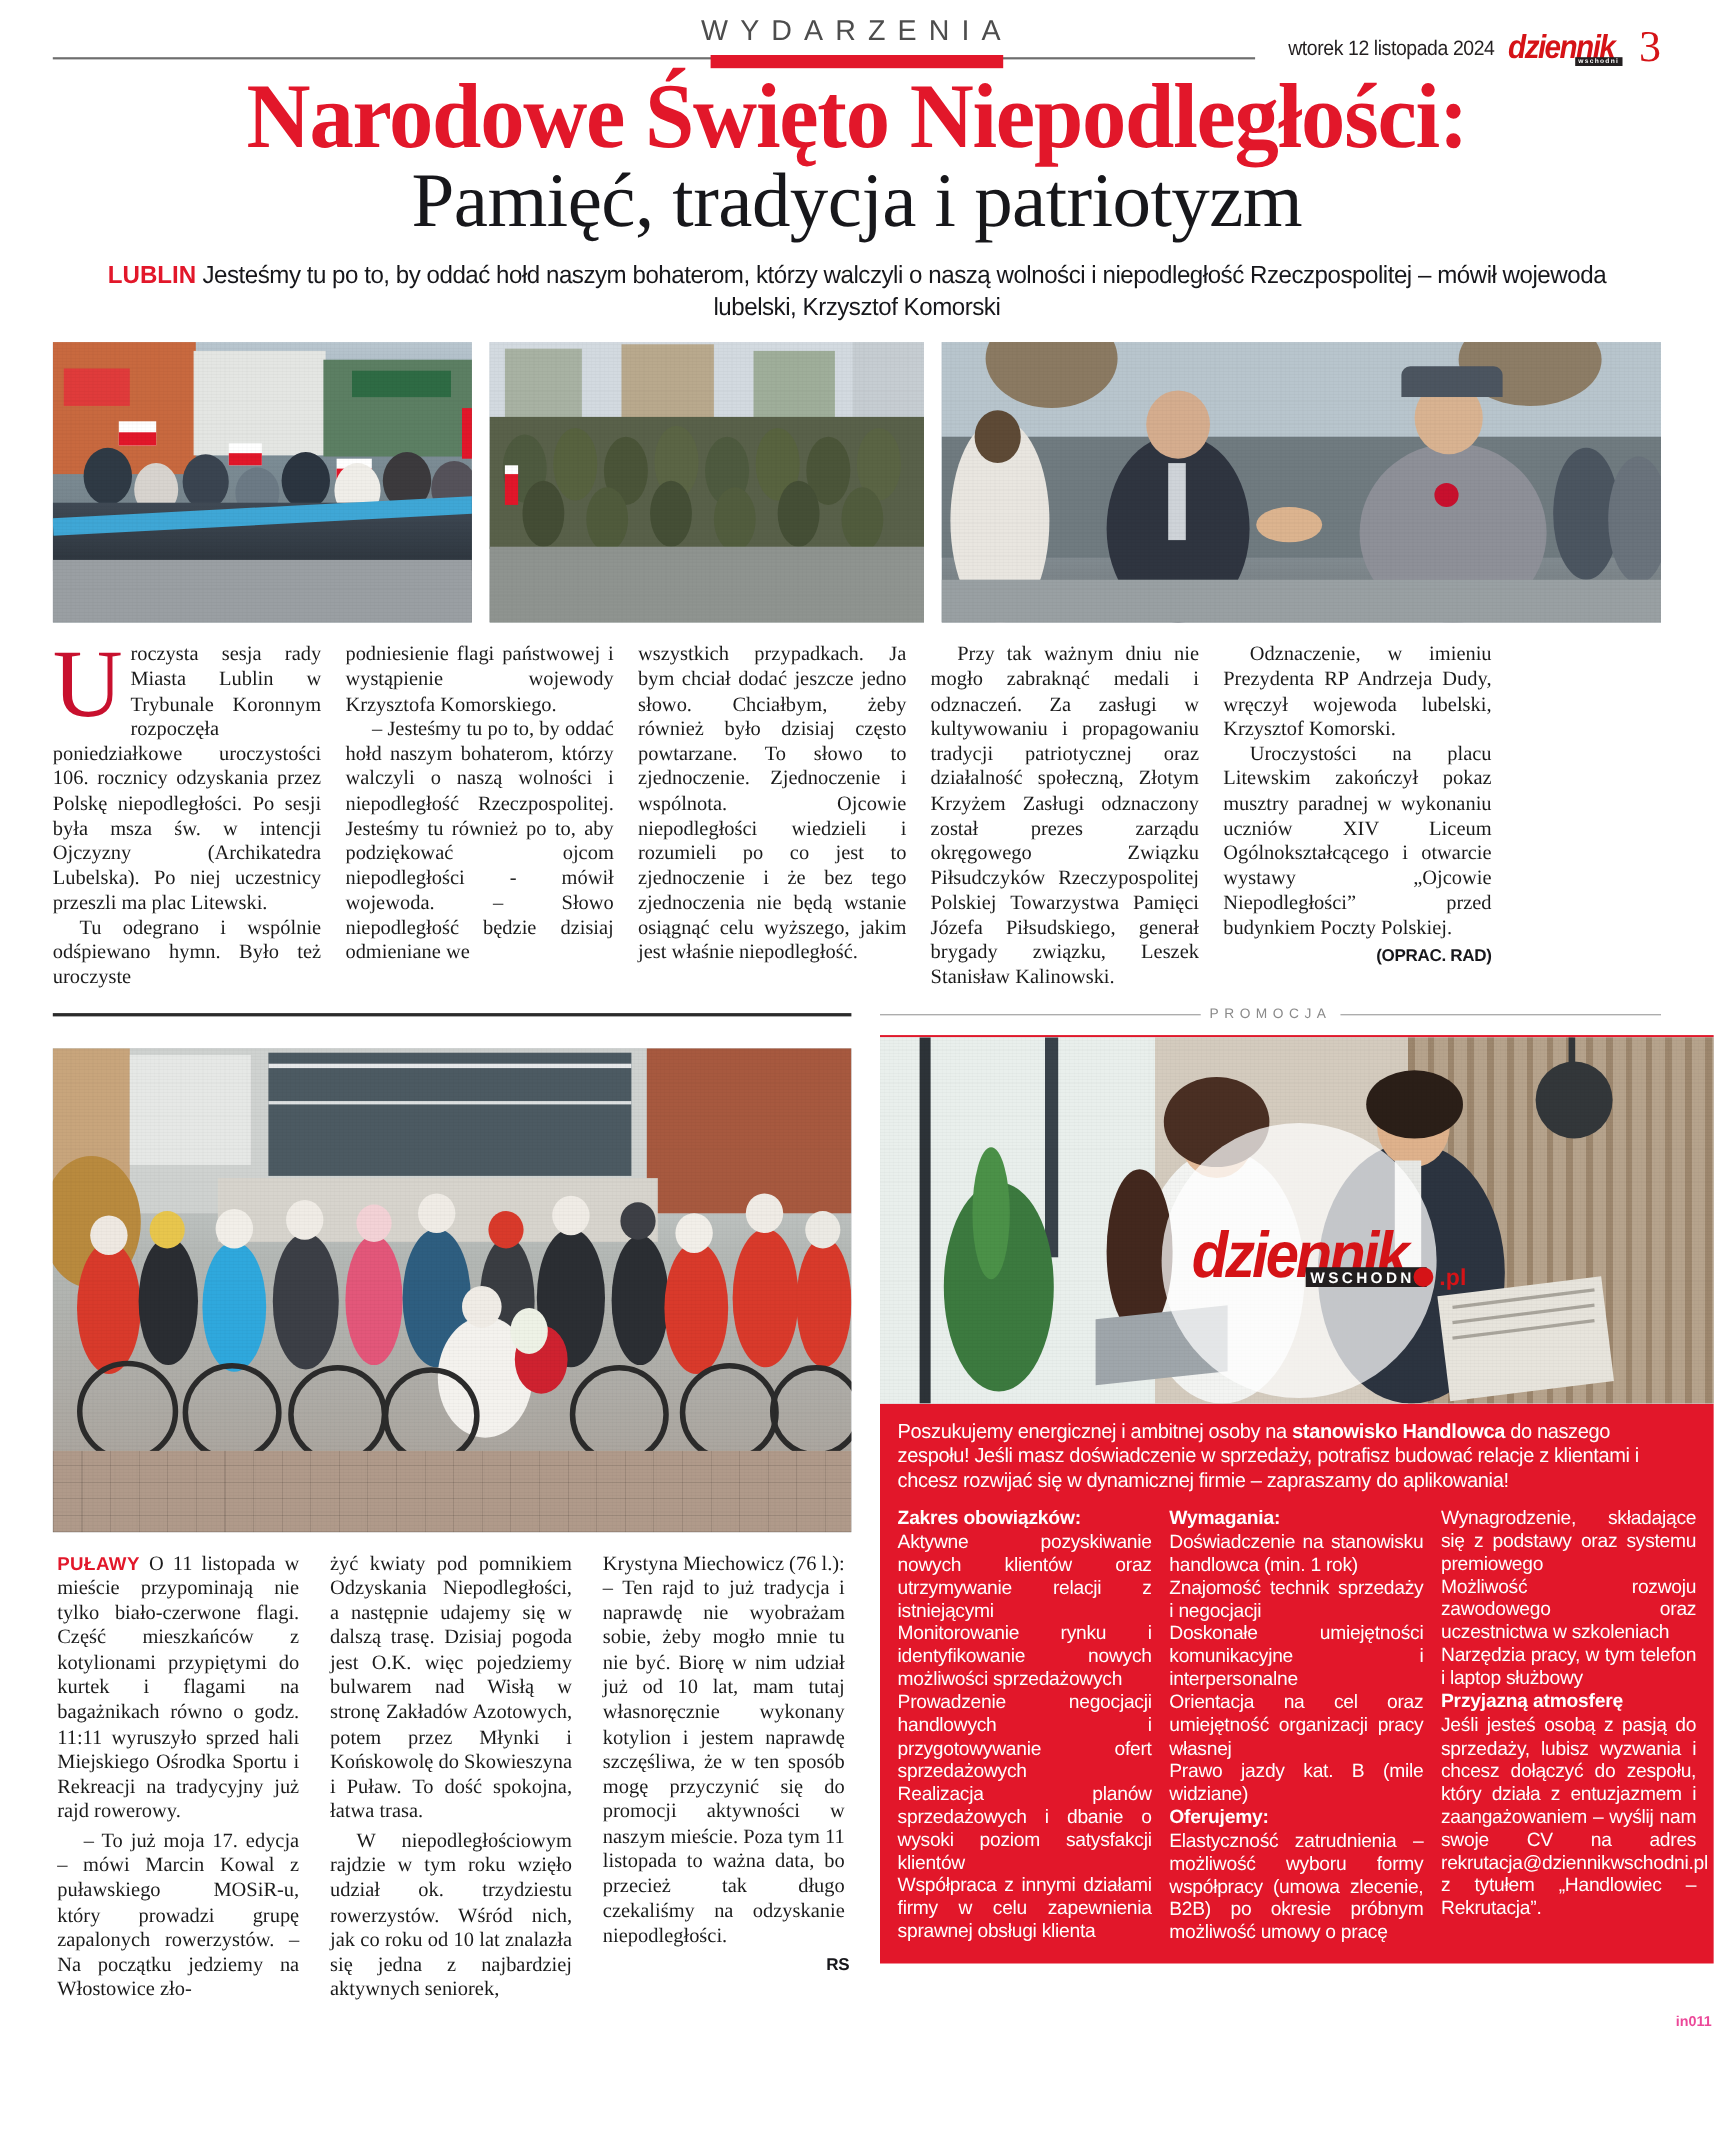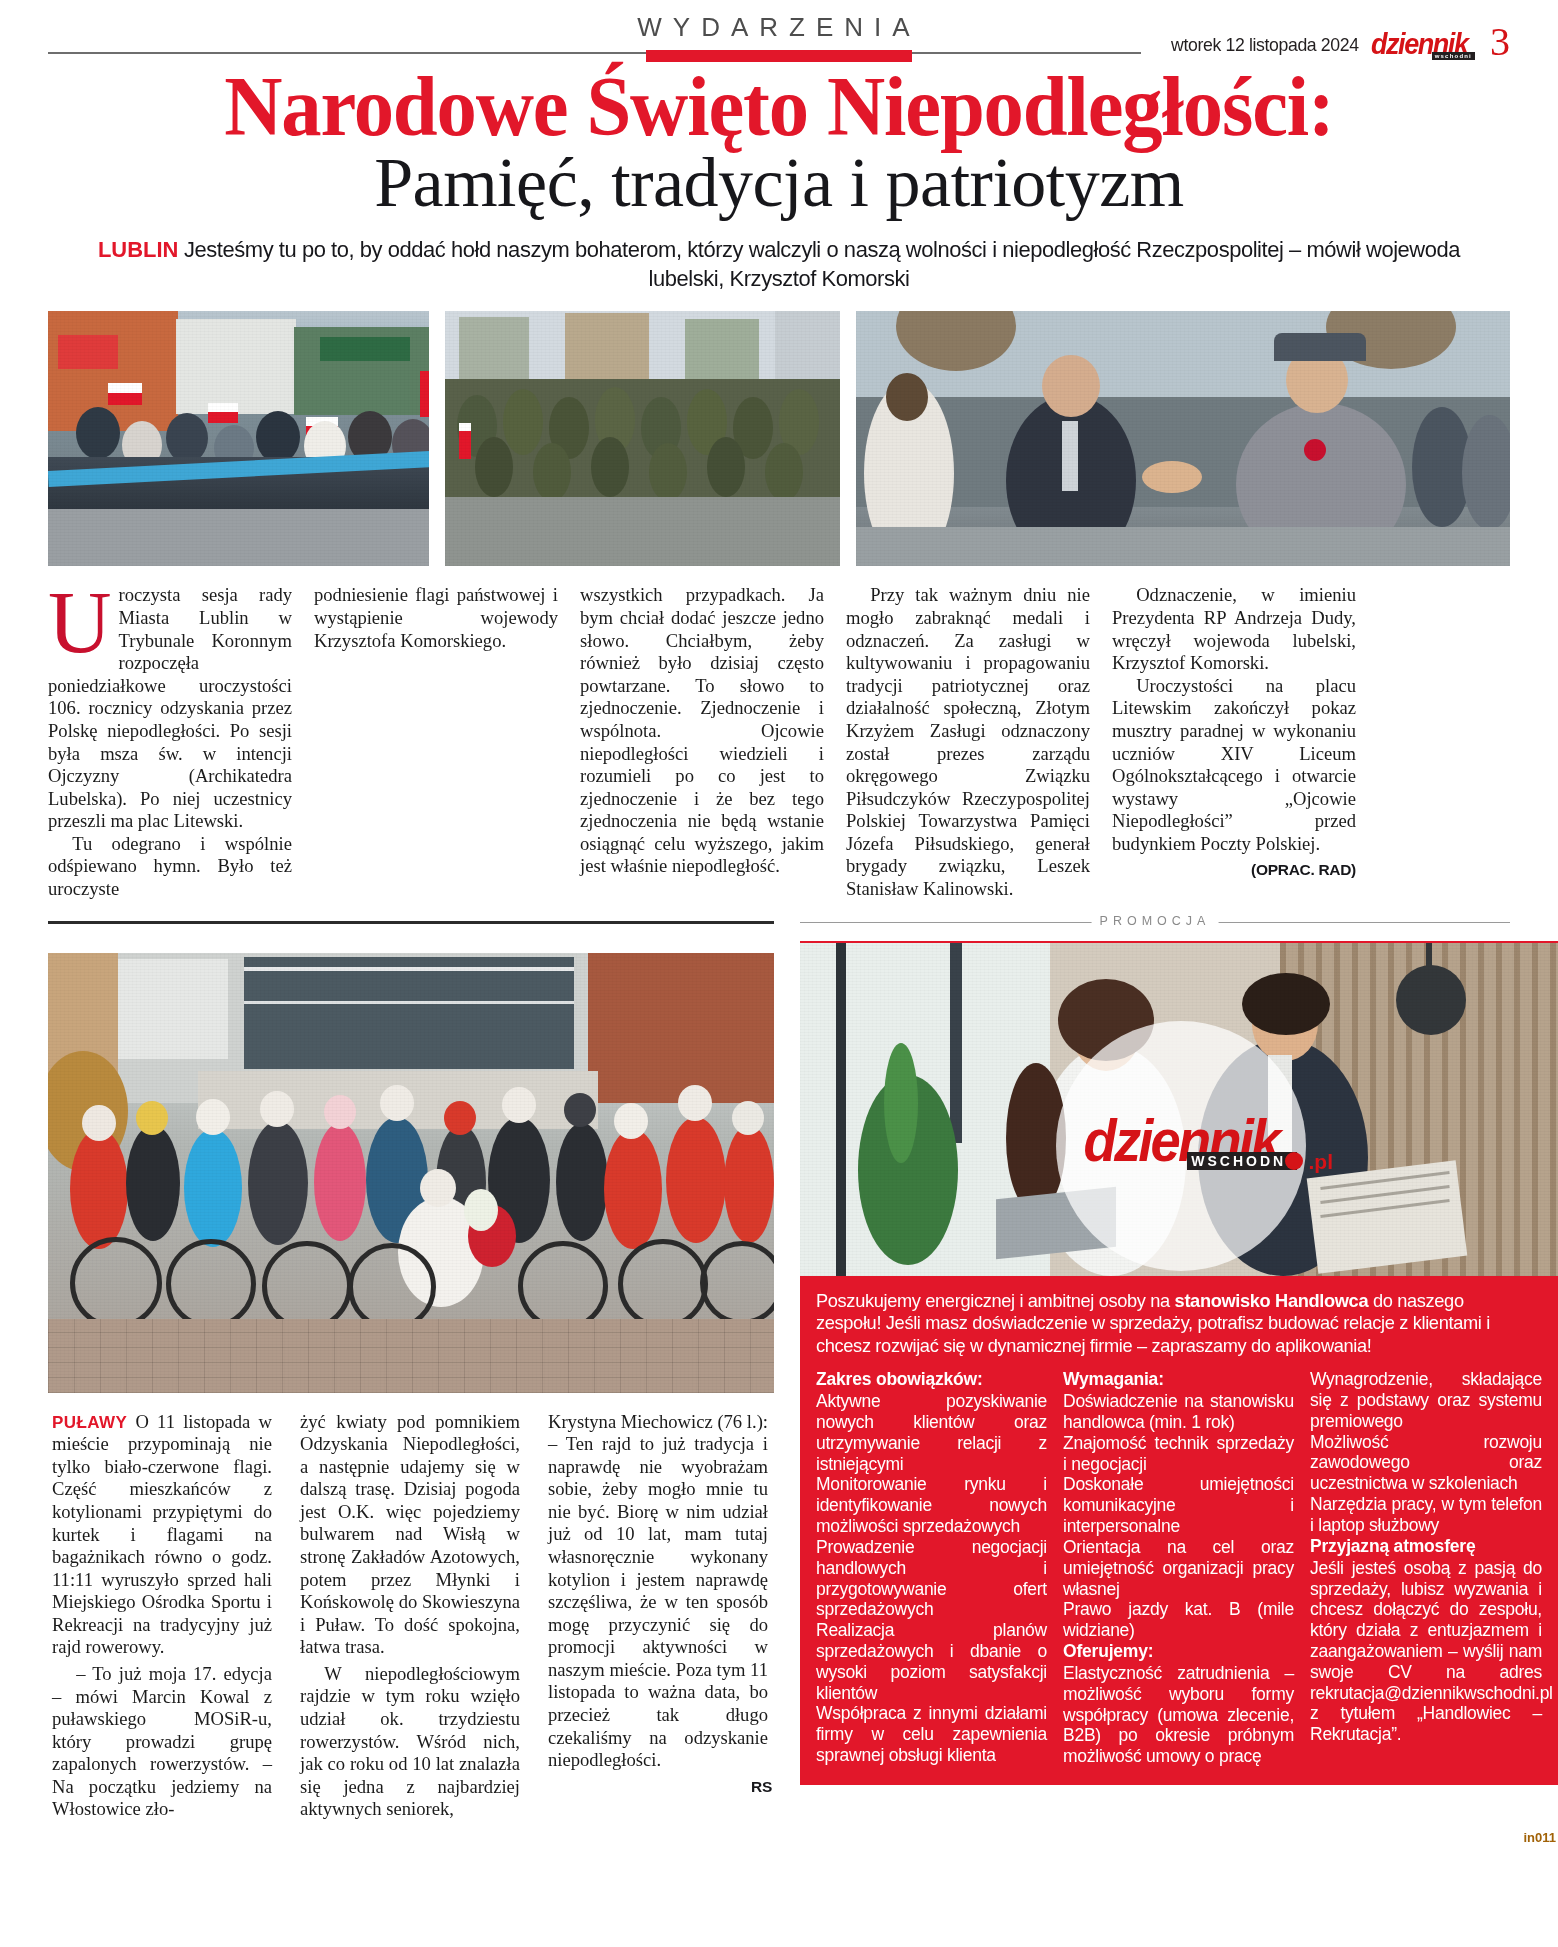--- a/index.html
+++ b/index.html
@@ -173,21 +173,21 @@
   .adcol .ad-h{
     font-family:"Liberation Sans",sans-serif;font-weight:700;font-size:17.5px;
     line-height:1.2;margin:0 0 1px 0;letter-spacing:-.2px;
   }
   .adcol .ad-li{
     font-family:"Liberation Sans",sans-serif;font-size:17.5px;line-height:1.19;
     margin:0;text-align:justify;letter-spacing:-.25px;hyphens:auto;
   }
   .ad-code{
     position:absolute;right:2px;bottom:-20px;
-    font-family:"Liberation Sans",sans-serif;font-weight:700;font-size:13px;color:#a16207;
+    font-family:"Liberation Sans",sans-serif;font-weight:700;font-size:13px;color:#ec4899;
   }
 </style>
 </head>
 <body>
 
 <div class="page">
 
   <div class="masthead">
     <div class="masthead-rule"></div>
     <div class="kicker">WYDARZENIA</div>
@@ -301,20 +301,21 @@
 
   <div class="cols">
 
     <div class="col">
       <p class="dropcap">Uroczysta sesja rady Miasta Lublin w Trybunale Koronnym rozpoczęła poniedziałkowe uroczystości 106. rocznicy odzyskania przez Polskę niepodległości. Po sesji była msza św. w intencji Ojczyzny (Archikatedra Lubelska). Po niej uczestnicy przeszli ma plac Litewski.</p>
       <p>Tu odegrano i wspólnie odśpiewano hymn. Było też uroczyste</p>
     </div>
 
     <div class="col">
       <p>podniesienie flagi państwowej i wystąpienie wojewody Krzysztofa Komorskiego.</p>
+      <p>– Jesteśmy tu po to, by oddać hołd naszym bohaterom, którzy walczyli o naszą wolności i niepodległość Rzeczpospolitej. Jesteśmy tu również po to, aby podziękować ojcom niepodległości - mówił wojewoda. – Słowo niepodległość będzie dzisiaj odmieniane we</p>
     </div>
 
     <div class="col">
       <p>wszystkich przypadkach. Ja bym chciał dodać jeszcze jedno słowo. Chciałbym, żeby również było dzisiaj często powtarzane. To słowo to zjednoczenie. Zjednoczenie i wspólnota. Ojcowie niepodległości wiedzieli i rozumieli po co jest to zjednoczenie i że bez tego zjednoczenia nie będą wstanie osiągnąć celu wyższego, jakim jest właśnie niepodległość.</p>
     </div>
 
     <div class="col">
       <p style="text-indent:1.3em">Przy tak ważnym dniu nie mogło zabraknąć medali i odznaczeń. Za zasługi w kultywowaniu i propagowaniu tradycji patriotycznej oraz działalność społeczną, Złotym Krzyżem Zasługi odznaczony został prezes zarządu okręgowego Związku Piłsudczyków Rzeczypospolitej Polskiej Towarzystwa Pamięci Józefa Piłsudskiego, generał brygady związku, Leszek Stanisław Kalinowski.</p>
     </div>
 

